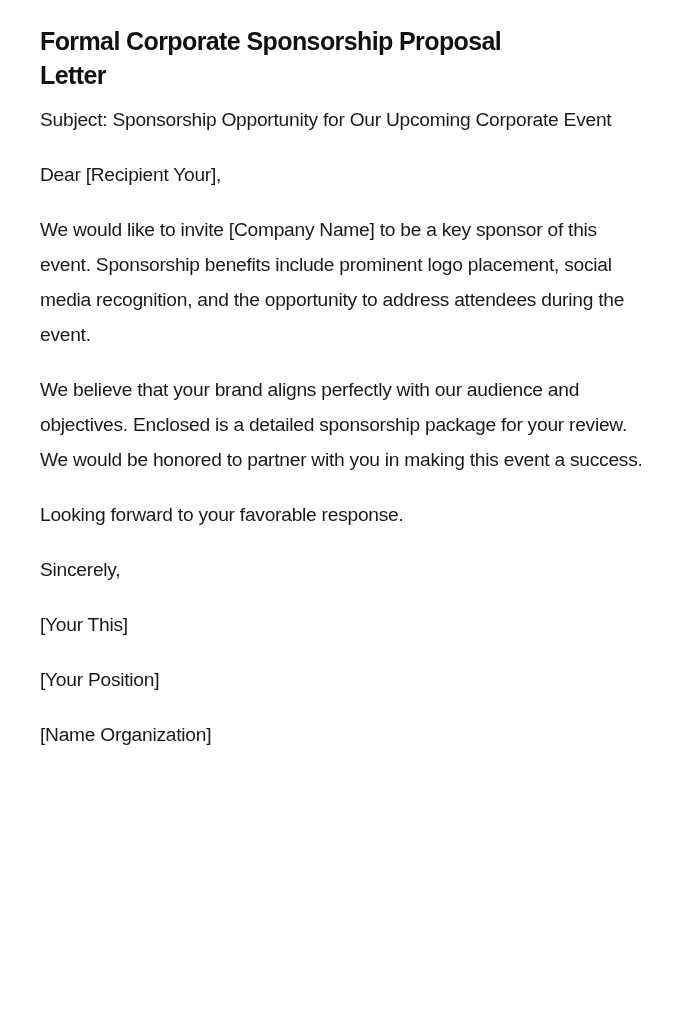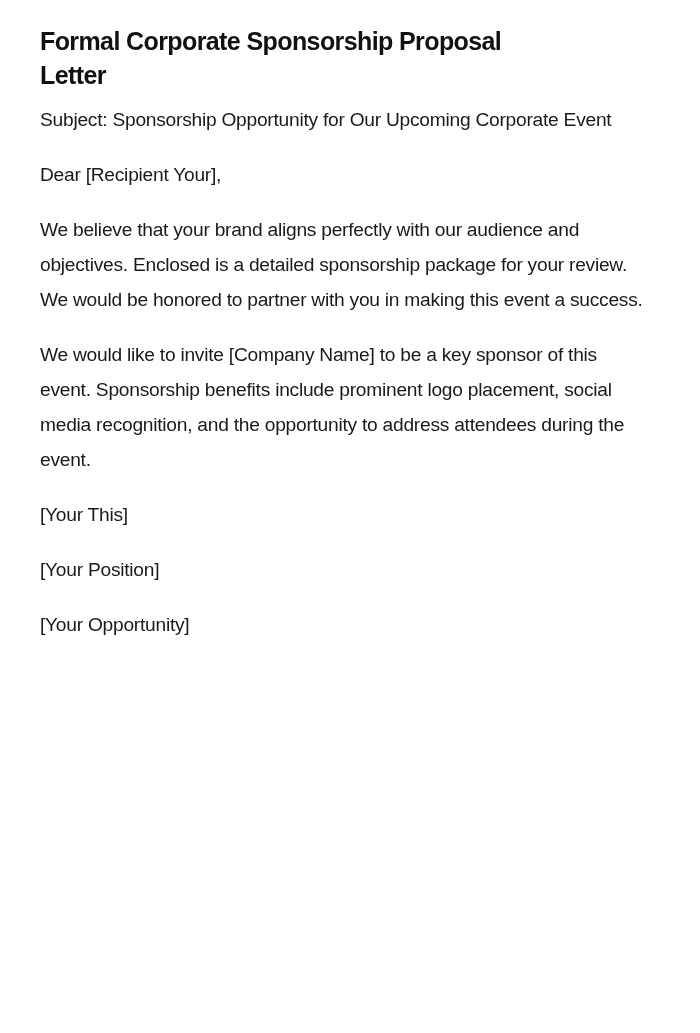--- a/index.html
+++ b/index.html
@@ -42,24 +42,26 @@
 <body>
 
 <div class="page">
   <h1 class="title">Formal Corporate Sponsorship Proposal Letter</h1>
 
   <p class="para">Subject: Sponsorship Opportunity for Our Upcoming Corporate Event</p>
 
   <p class="para">Dear [Recipient Your],</p>
 
 
+  <p class="para">We would like to invite [Company Name] to be a key sponsor of this event. Sponsorship benefits include prominent logo placement, social media recognition, and the opportunity to address attendees during the event.</p>
+
   <p class="para">We believe that your brand aligns perfectly with our audience and objectives. Enclosed is a detailed sponsorship package for your review. We would be honored to partner with you in making this event a success.</p>
 
-  <p class="para">We would like to invite [Company Name] to be a key sponsor of this event. Sponsorship benefits include prominent logo placement, social media recognition, and the opportunity to address attendees during the event.</p>
+  <p class="para">Looking forward to your favorable response.</p>
 
-
+  <p class="para">Sincerely,</p>
 
   <p class="para">[Your This]</p>
 
   <p class="para">[Your Position]</p>
 
-  <p class="para">[Your Opportunity]</p>
+  <p class="para">[Name Organization]</p>
 </div>
 
 </body></html>

